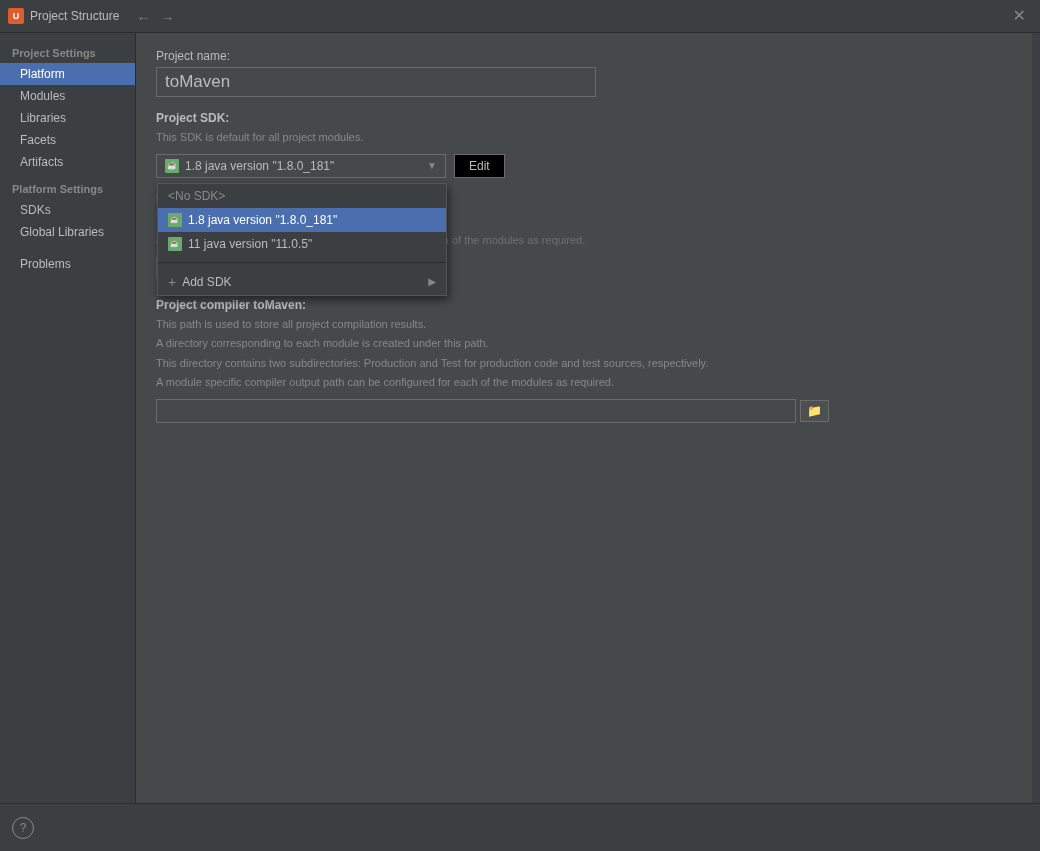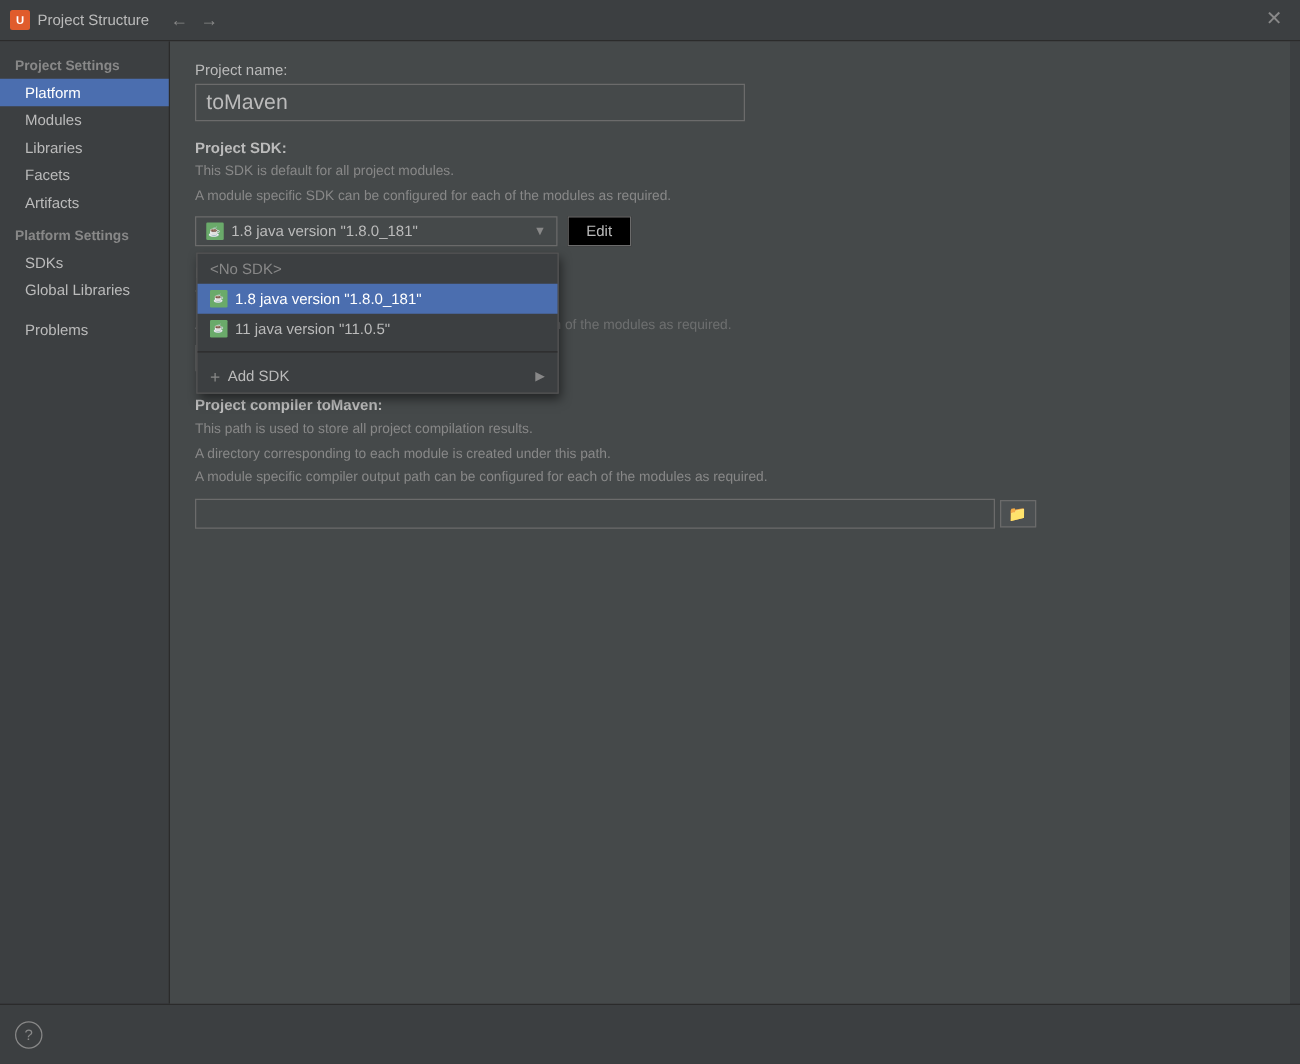--- a/index.html
+++ b/index.html
@@ -445,21 +445,20 @@
 
     <div class="content-area">
 
       
       <div class="field-label">Project name:</div>
       <input class="project-name-input" type="text" value="toMaven" style="">
 
       
       <div class="section-title">Project SDK:</div>
       <div class="section-desc">This SDK is default for all project modules.</div>
-      <div class="section-desc">A module specific SDK can be configured for each of the modules as required.</div>
 
       <div class="sdk-row">
         <div class="sdk-dropdown">
           <div class="sdk-dropdown-left">
             <span class="sdk-icon">☕</span>
             <span>1.8 java version "1.8.0_181"</span>
           </div>
           <span class="dropdown-arrow">▼</span>
 
           <div class="dropdown-menu">
@@ -495,20 +494,21 @@
             <span></span>
             <span class="dropdown-arrow">▼</span>
           </div>
         </div>
       </div>
 
       
       <div class="section-title" style="margin-top:20px;">Project compiler toMaven:</div>
       <div class="section-desc">This path is used to store all project compilation results.</div>
       <div class="section-desc">A directory corresponding to each module is created under this path.</div>
+      <div class="section-desc">This directory contains two subdirectories: Production and Test for production code and test sources, respectively.</div>
       <div class="section-desc">A module specific compiler output path can be configured for each of the modules as required.</div>
 
       <div class="compiler-output-row">
         <input class="compiler-output-input" type="text" value="" style="">
         <button class="folder-btn">📁</button>
       </div>
 
     </div>
 
     <div class="scroll-indicator"></div>

